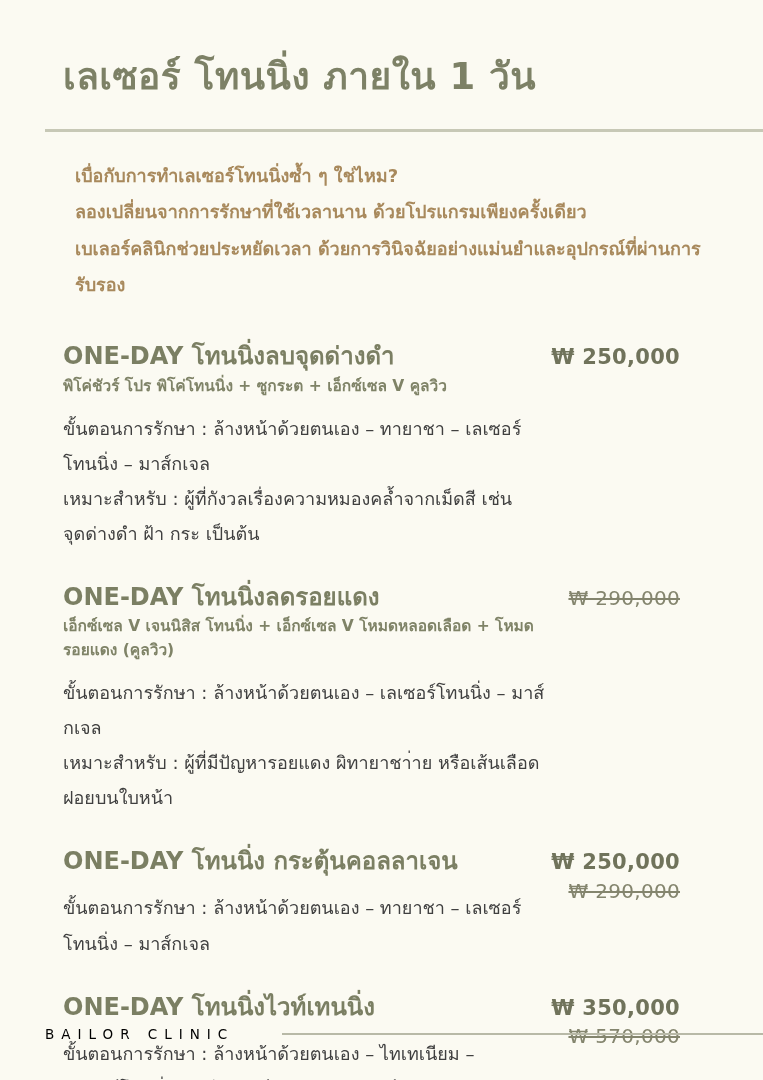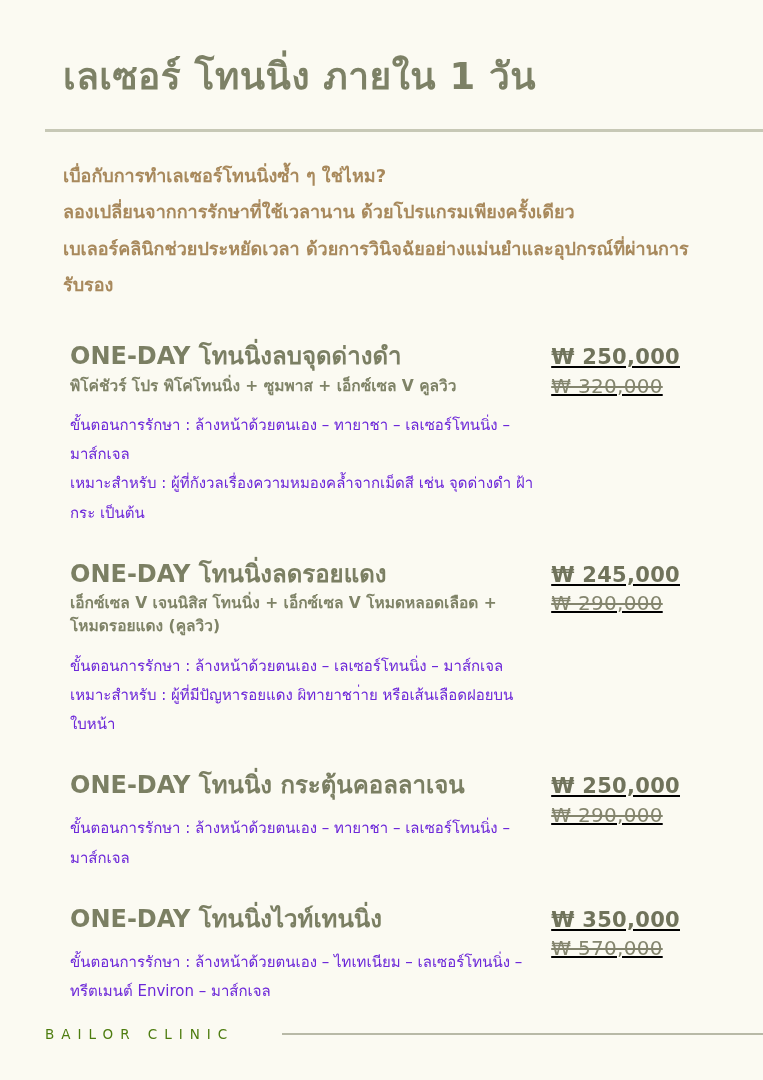--- a/index.html
+++ b/index.html
@@ -32,31 +32,31 @@
     margin: 27px 0 0 45px;
   }
   .intro {
     margin: 26px 40px 0 63px;
   }
   .intro-line {
     font-size: 18px;
     font-weight: bold;
     color: #a8895c;
     line-height: 2.02;
+    margin-left: 12px;
   }
   .packages {
     margin: 38px 0 0 0;
   }
   .package {
     display: flex;
     justify-content: space-between;
     align-items: flex-start;
     padding: 0 83px 0 63px;
     margin-bottom: 31px;
-    margin-left: 7px;
   }
   .package-left {
     flex: 1;
     min-width: 0;
     padding-right: 16px;
   }
   .package-name {
     margin: 0;
     font-size: 24px;
     font-weight: bold;
@@ -67,29 +67,28 @@
     margin-top: 2px;
     font-size: 15.5px;
     font-weight: bold;
     color: #7f8367;
     line-height: 1.5;
   }
   .package-desc {
     margin-top: 13px;
   }
   .package-steps, .package-suitable {
-    font-size: 15px;
-    color: #6d28d9;
+    font-size: 18px;
+    color: #404040;
     line-height: 1.95;
   }
   .package-prices {
     flex: 0 0 auto;
-    text-align: left;
+    text-align: right;
     padding-top: 2px;
-    text-decoration: underline;
   }
   .package-price {
     font-size: 21px;
     font-weight: bold;
     color: #70735b;
     line-height: 1.35;
     letter-spacing: 0.3px;
   }
   .package-old-price {
     font-size: 20px;
@@ -104,21 +103,21 @@
     position: absolute;
     left: 45px;
     right: 0;
     bottom: 38px;
     display: flex;
     align-items: center;
   }
   .brand-name {
     font-size: 13.5px;
     letter-spacing: 7px;
-    color: #4d7c0f;
+    color: #000000;
     white-space: nowrap;
   }
   .footer-divider {
     flex: 1;
     height: 2px;
     background: #b8b9a7;
     margin-left: 48px;
   }
 </style>
 </head>
@@ -134,43 +133,41 @@
     <div class="intro-line">เบื่อกับการทำเลเซอร์โทนนิ่งซ้ำ ๆ ใช่ไหม?</div>
     <div class="intro-line">ลองเปลี่ยนจากการรักษาที่ใช้เวลานาน ด้วยโปรแกรมเพียงครั้งเดียว</div>
     <div class="intro-line">เบเลอร์คลินิกช่วยประหยัดเวลา ด้วยการวินิจฉัยอย่างแม่นยำและอุปกรณ์ที่ผ่านการรับรอง</div>
   </div>
 
   <div class="packages">
 
     <div class="package">
       <div class="package-left">
         <h2 class="package-name">ONE-DAY โทนนิ่งลบจุดด่างดำ</h2>
-        <div class="package-combo">พิโค่ชัวร์ โปร พิโค่โทนนิ่ง + ซูมพาส + เอ็กซ์เซล V คูลวิว</div>
+        <div class="package-combo">พิโค่ชัวร์ โปร พิโค่โทนนิ่ง + ซูกระต + เอ็กซ์เซล V คูลวิว</div>
         <div class="package-desc">
           <div class="package-steps">ขั้นตอนการรักษา : ล้างหน้าด้วยตนเอง – ทายาชา – เลเซอร์โทนนิ่ง – มาส์กเจล</div>
           <div class="package-suitable">เหมาะสำหรับ : ผู้ที่กังวลเรื่องความหมองคล้ำจากเม็ดสี เช่น จุดด่างดำ ฝ้า กระ เป็นต้น</div>
         </div>
       </div>
       <div class="package-prices">
         <div class="package-price">₩ 250,000</div>
-        <div class="package-old-price">₩ 320,000</div>
       </div>
     </div>
 
     <div class="package">
       <div class="package-left">
         <h2 class="package-name">ONE-DAY โทนนิ่งลดรอยแดง</h2>
         <div class="package-combo">เอ็กซ์เซล V เจนนิสิส โทนนิ่ง + เอ็กซ์เซล V โหมดหลอดเลือด + โหมดรอยแดง (คูลวิว)</div>
         <div class="package-desc">
           <div class="package-steps">ขั้นตอนการรักษา : ล้างหน้าด้วยตนเอง – เลเซอร์โทนนิ่ง – มาส์กเจล</div>
           <div class="package-suitable">เหมาะสำหรับ : ผู้ที่มีปัญหารอยแดง ผิทายาชา่าย หรือเส้นเลือดฝอยบนใบหน้า</div>
         </div>
       </div>
       <div class="package-prices">
-        <div class="package-price">₩ 245,000</div>
         <div class="package-old-price">₩ 290,000</div>
       </div>
     </div>
 
     <div class="package">
       <div class="package-left">
         <h2 class="package-name">ONE-DAY โทนนิ่ง กระตุ้นคอลลาเจน</h2>
         <div class="package-desc">
           <div class="package-steps">ขั้นตอนการรักษา : ล้างหน้าด้วยตนเอง – ทายาชา – เลเซอร์โทนนิ่ง – มาส์กเจล</div>
         </div>

